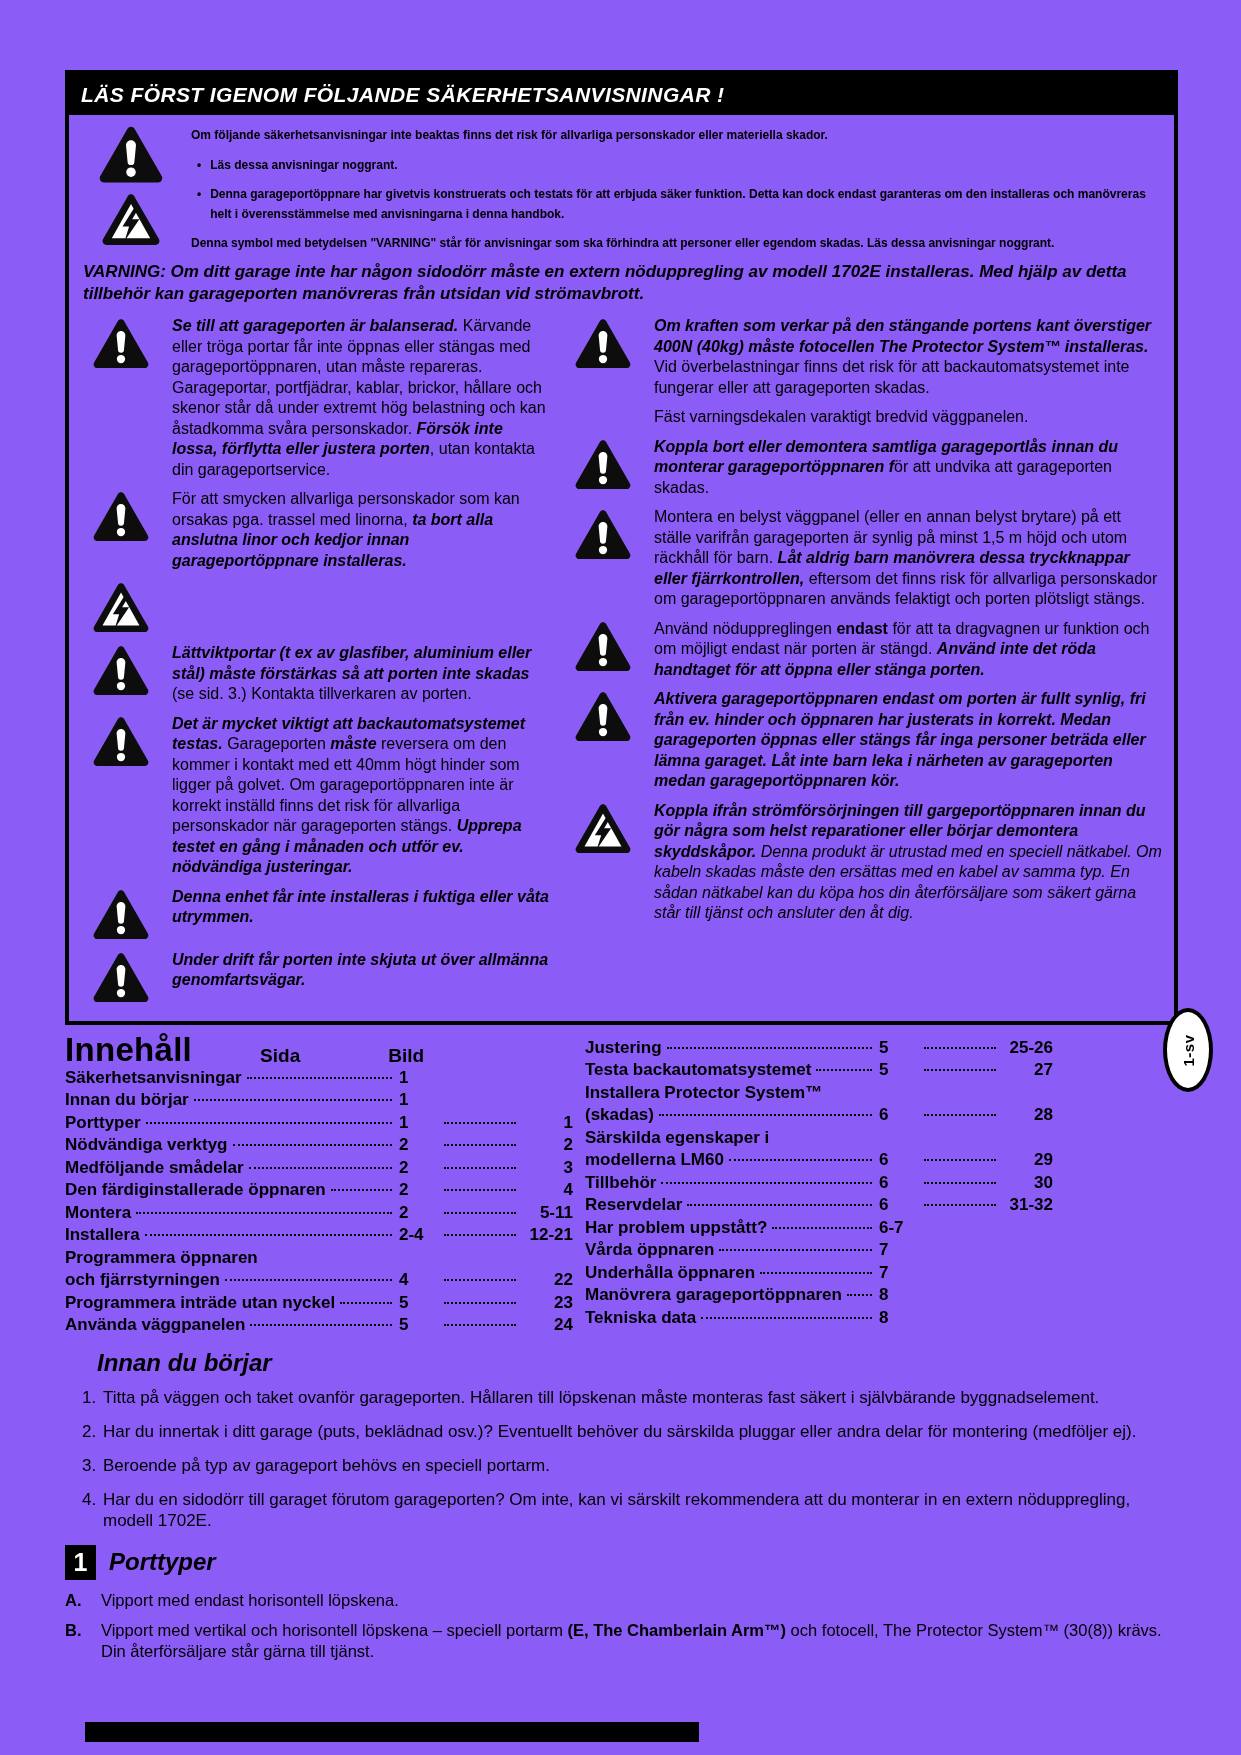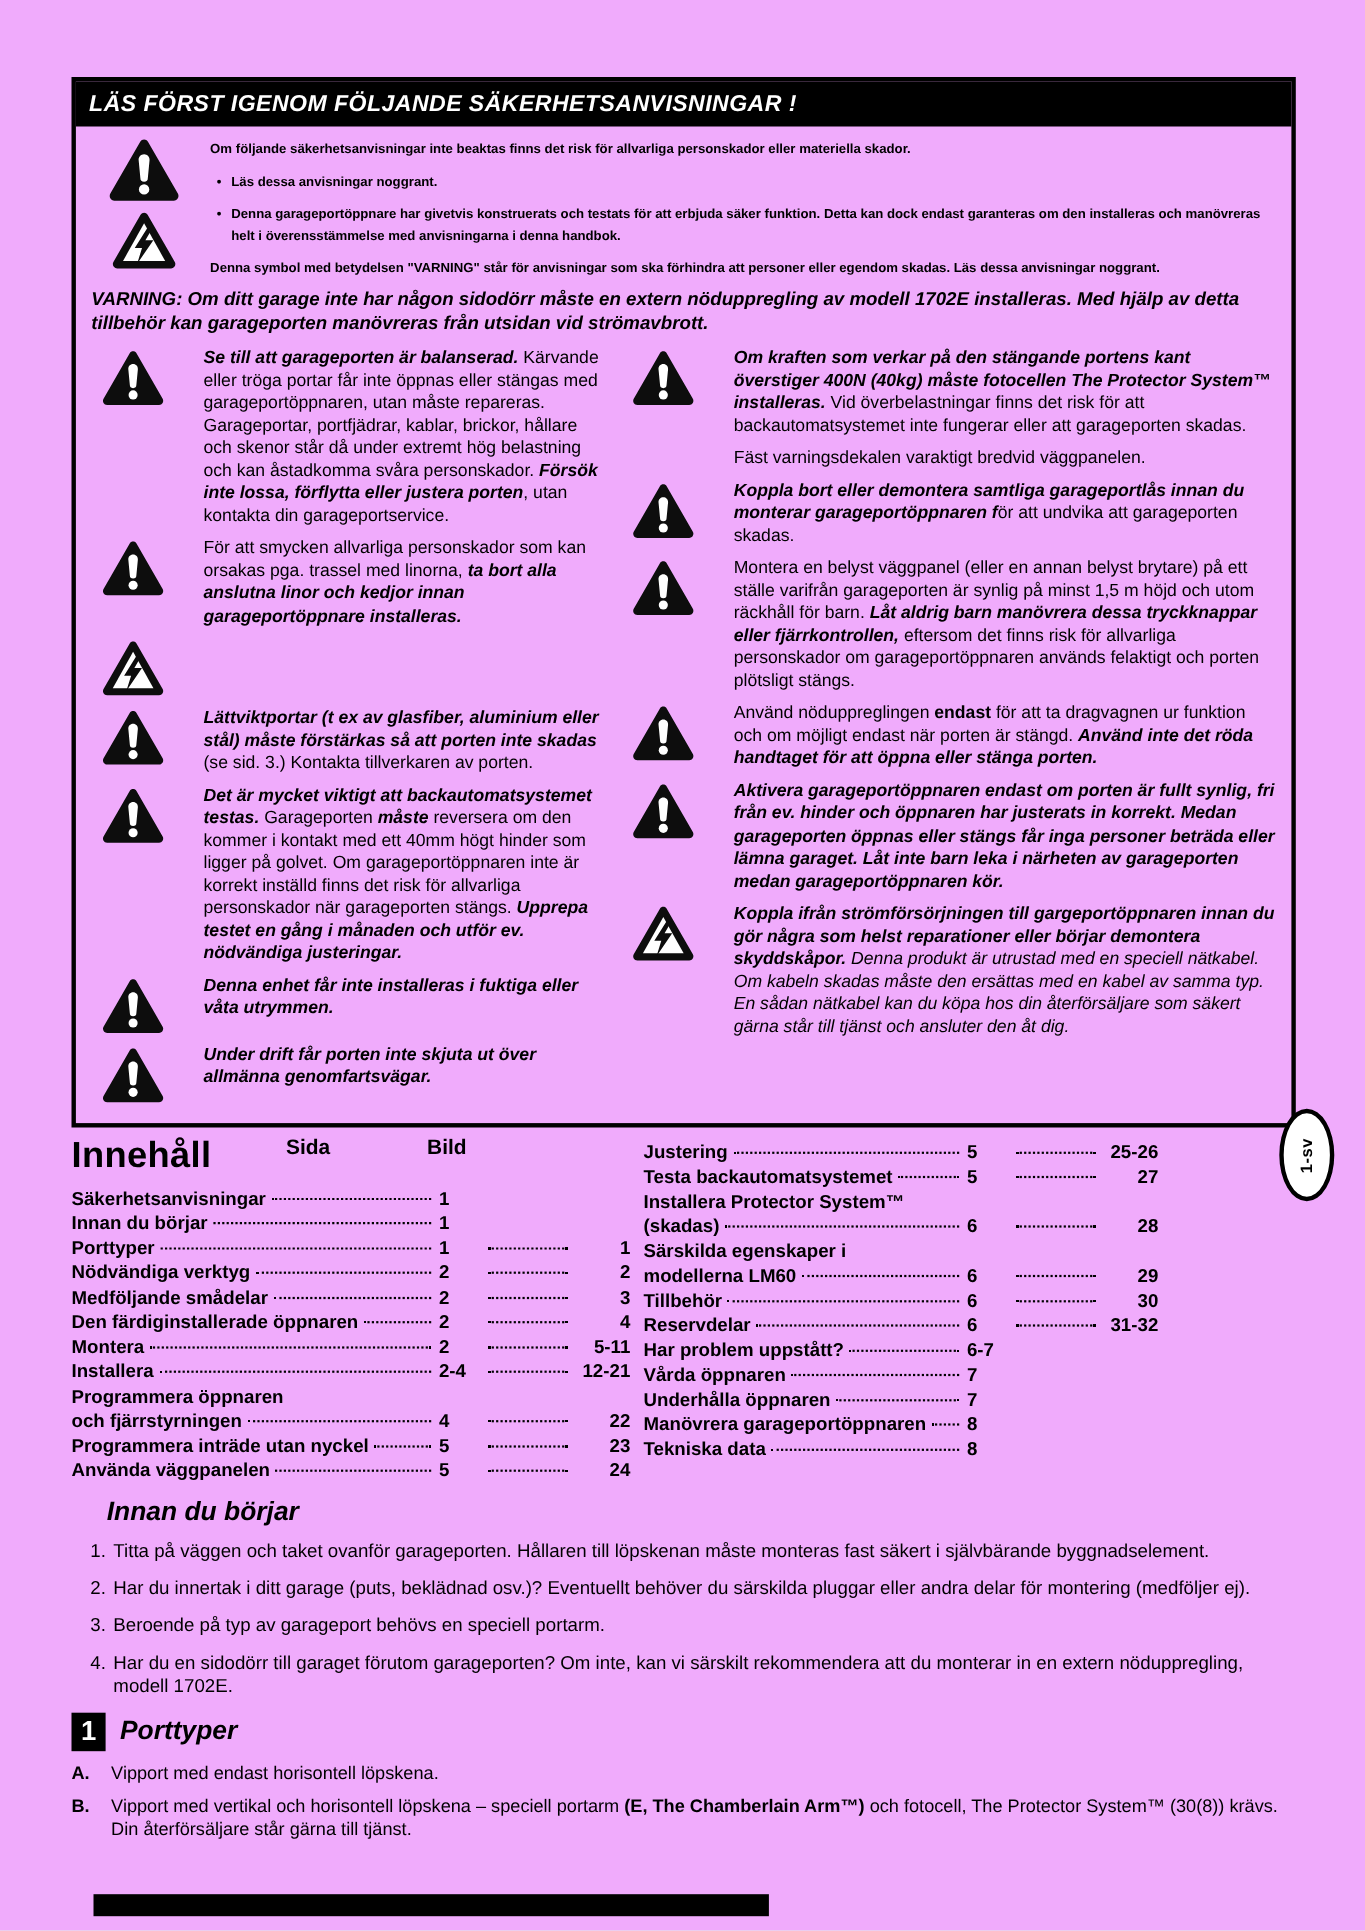--- a/index.html
+++ b/index.html
@@ -1,46 +1,46 @@
 <!DOCTYPE html>
 <html><head>
 <meta charset="utf-8">
 <style>
   html,body{margin:0;padding:0;background:#e8e8e8;}
   body{width:1241px;height:1755px;position:relative;font-family:"Liberation Sans",sans-serif;color:#000;}
-  .page{position:absolute;inset:0;background:#f0abfc;padding:70px 63px 0 65px;box-sizing:border-box;overflow:hidden;}
+  .page{position:absolute;inset:0;background:#8b5cf6;padding:70px 63px 0 65px;box-sizing:border-box;overflow:hidden;}
   .b{font-weight:bold}.i{font-style:italic}.bi{font-weight:bold;font-style:italic}
 
   
   .safety{border:4px solid #000;}
   .safety-header{background:#000;color:#fff;font-weight:bold;font-style:italic;font-size:21px;letter-spacing:.4px;padding:9px 10px 8px 12px;}
   .safety-body{padding:6px 12px 8px 12px;}
   .intro{display:flex;gap:10px;}
   .intro-icons{flex:0 0 100px;display:flex;flex-direction:column;align-items:center;justify-content:space-between;padding:4px 0 2px;}
   .intro-text{font-weight:bold;font-size:12px;line-height:20px;flex:1;}
   .intro-text .lead{margin:4px 0 10px;}
   .bullet-row{display:flex;gap:9px;margin:0 0 9px 6px;}
   .bullet-row .bg{flex:none;}
   .symbol-note{margin:2px 0 0;}
   .varning{font-weight:bold;font-style:italic;font-size:17px;line-height:22px;margin:8px 0 2px 2px;}
   .warn-cols{display:flex;gap:14px;}
   .warn-col-l{flex:0 0 468px;}
   .warn-col-r{flex:1;}
-  .warn-item{display:flex;gap:24px;margin:9px 0;}
+  .warn-item{display:flex;gap:11px;margin:9px 0;}
   .warn-icon{flex:0 0 80px;display:flex;justify-content:center;align-items:flex-start;padding-top:2px;}
   .warn-icon svg{width:58px;height:52px;}
   .warn-text{font-size:16px;line-height:20.5px;flex:1;}
   .warn-text p{margin:0 0 9px;}
   .warn-text p:last-child{margin-bottom:0;}
 
   
   .toc{display:flex;gap:12px;margin-top:8px;}
   .toc-left{flex:0 0 508px;}
   .toc-right{flex:0 0 468px;padding-top:4px;}
-  .toc-headrow{display:flex;margin:0 0 12px;}
+  .toc-headrow{display:flex;align-items:flex-end;margin:0 0 0;}
   .toc-title{font-size:33px;font-weight:bold;margin:0;letter-spacing:.3px;line-height:34px;}
   .toc-sida{font-weight:bold;font-size:19px;margin-left:68px;}
   .toc-bild{font-weight:bold;font-size:19px;margin-left:88px;}
   .trow{display:grid;grid-template-columns:1fr 42px 82px 52px;font-weight:bold;font-size:17px;line-height:22.5px;align-items:baseline;}
   .trow .c1{display:flex;align-items:baseline;min-width:0;}
   .trow .lbl{white-space:nowrap;}
   .ldr{flex:1;border-bottom:2.5px dotted #000;margin:0 5px;transform:translateY(-4px);min-width:10px;}
   .ldr2{border-bottom:2.5px dotted #000;margin:0 5px;transform:translateY(-4px);}
   .pg{padding-left:2px;}
   .bild{text-align:right;}

